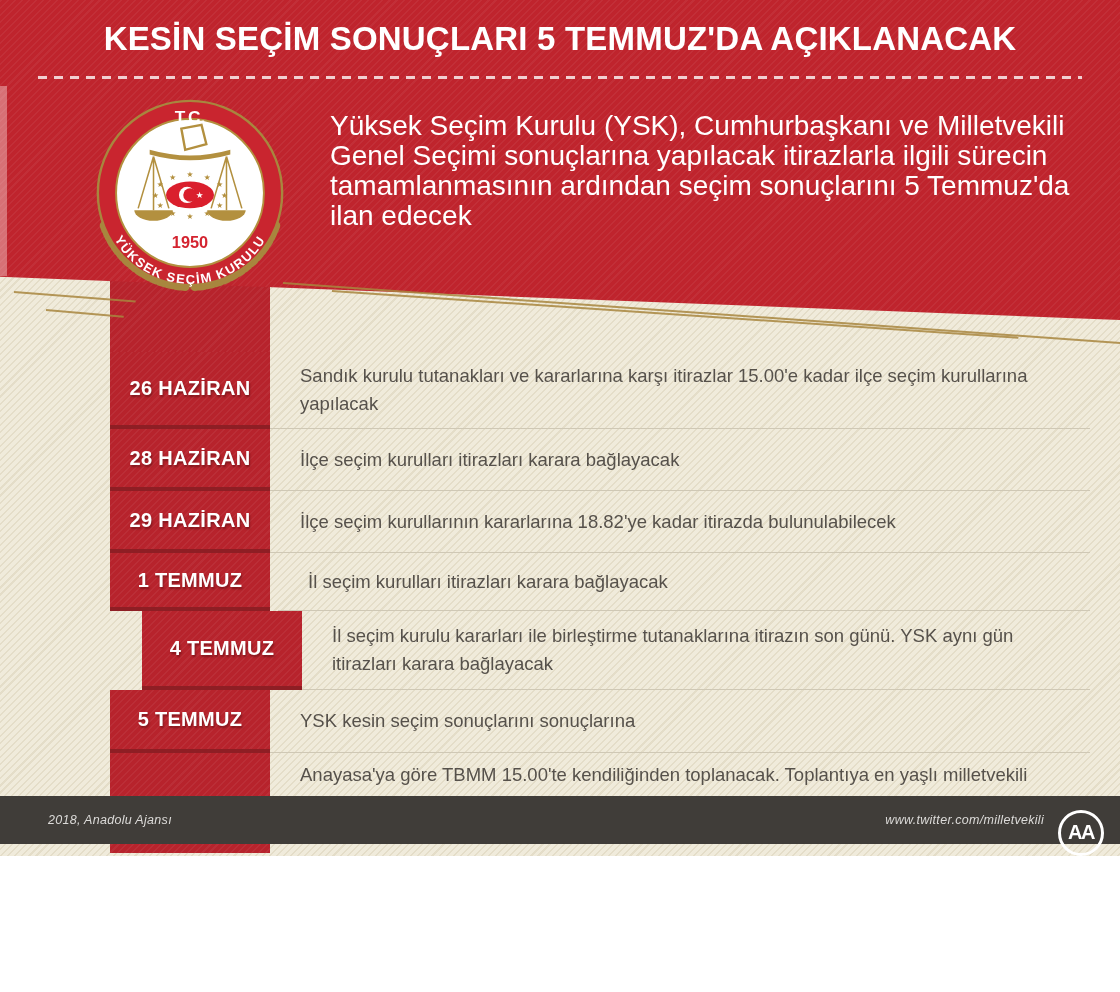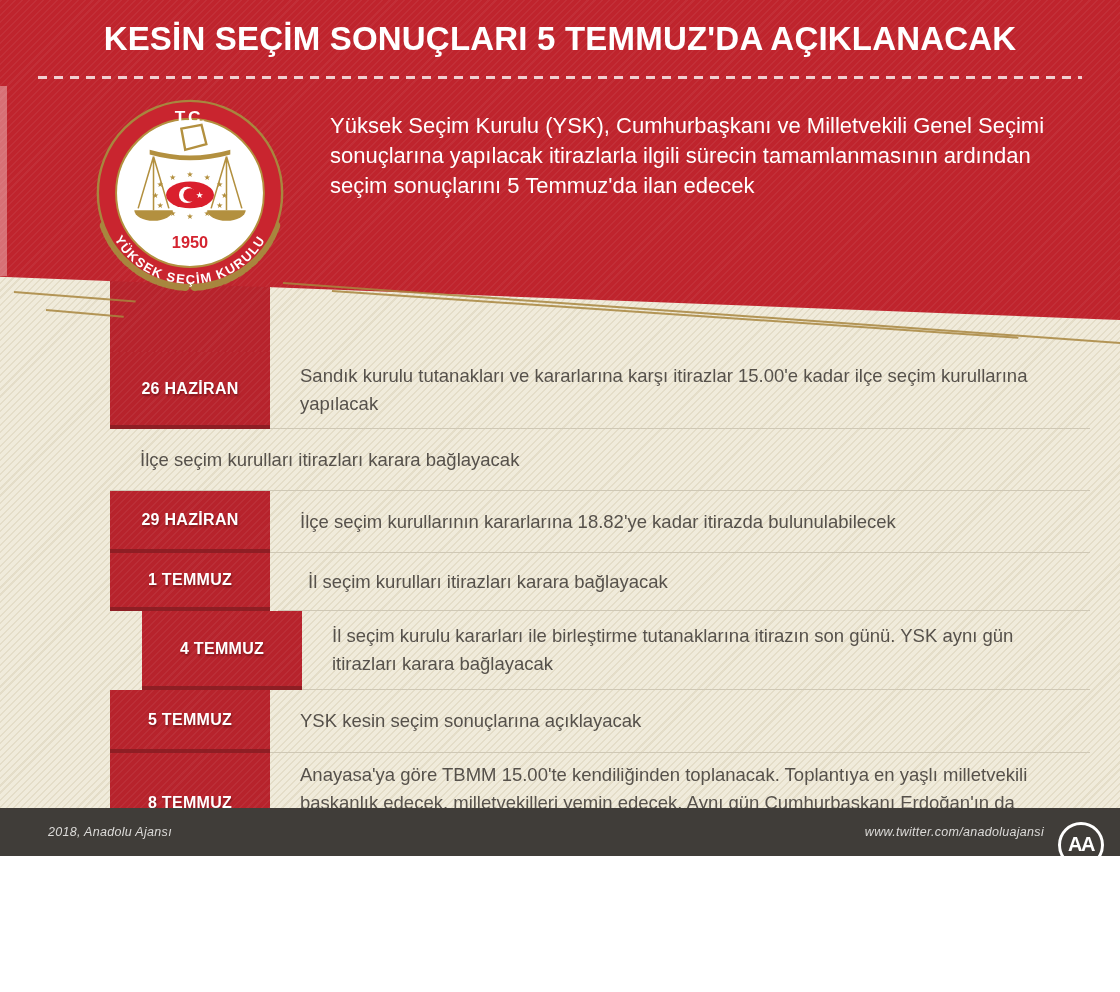--- a/index.html
+++ b/index.html
@@ -23,21 +23,21 @@
   .title{
     position:absolute;left:0;right:0;top:20px;z-index:5;
     text-align:center;color:#ffffff;font-size:33px;font-weight:bold;letter-spacing:.2px;
   }
   .dashes{
     position:absolute;left:38px;top:76px;width:1044px;height:3px;z-index:5;
     background:repeating-linear-gradient(90deg,rgba(255,255,255,.78) 0 9px,transparent 9px 16px);
   }
   .intro{
     position:absolute;left:330px;top:111px;width:748px;z-index:5;
-    color:#ffffff;font-size:22px;line-height:30px;font-weight:normal;
+    color:#ffffff;font-size:28px;line-height:30px;font-weight:normal;
   }
   
   .gold-line{position:absolute;height:1.5px;background:#a8863e;opacity:.85;z-index:3;transform-origin:left center;}
   .gl1{left:283px;top:282px;width:840px;transform:rotate(4.1deg);}
   .gl2{left:332px;top:290px;width:688px;transform:rotate(3.9deg);}
   .gl3{left:14px;top:291px;width:122px;transform:rotate(4.5deg);}
   .gl4{left:46px;top:309px;width:78px;transform:rotate(5deg);}
   
   .column-ext{
     position:absolute;left:110px;top:248px;width:160px;height:106px;z-index:1;
@@ -48,34 +48,34 @@
   .seal{position:absolute;left:94px;top:97px;width:192px;height:192px;z-index:6;}
   .seal svg{overflow:visible;display:block;}
   
   .timeline{position:absolute;left:110px;top:352px;width:980px;z-index:4;}
   .trow{display:flex;box-sizing:border-box;}
   .date-cell{
     width:160px;flex:0 0 160px;display:flex;align-items:center;justify-content:center;
     box-sizing:border-box;border-bottom:4px solid #8e1e24;
     background-color:#b7232c;
     background-image:repeating-linear-gradient(135deg,rgba(255,255,255,.05) 0 1.5px,transparent 1.5px 5px);
-    color:#ffffff;font-weight:bold;font-size:16px;letter-spacing:.3px;
+    color:#ffffff;font-weight:bold;font-size:20px;letter-spacing:.3px;
     text-shadow:1px 2px 2px rgba(88,12,16,.55);
   }
   .desc-cell{
     flex:1;display:flex;align-items:center;box-sizing:border-box;
     padding:8px 30px;border-bottom:1px solid #cfc8b5;
     color:#56514b;font-size:18.5px;line-height:28px;
   }
   .trow:last-child .date-cell,.trow:last-child .desc-cell{border-bottom:none;}
   .h1{min-height:77px;} .h2{min-height:62px;} .h3{min-height:62px;} .h4{min-height:58px;gap:8px;}
   .h5{min-height:79px;padding-left:32px;} .h6{min-height:63px;} .h7{min-height:100px;}
   
   .footer{
-    position:absolute;left:0;bottom:0;width:1120px;height:48px;z-index:7;
+    position:absolute;left:0;bottom:12px;width:1120px;height:48px;z-index:7;
     background:#403d39;display:flex;align-items:center;justify-content:space-between;
     box-sizing:border-box;padding:0 16px 0 48px;
   }
   .footer .credit,.footer .twitter{color:#dcdbd9;font-size:12.5px;font-style:italic;letter-spacing:.3px;}
   .footer-right{display:flex;align-items:center;gap:14px;}
   .aa-logo{
     width:40px;height:40px;border:3.5px solid #ffffff;border-radius:50%;
     display:flex;align-items:center;justify-content:center;
     color:#ffffff;font-weight:bold;font-size:20px;letter-spacing:-1.5px;font-style:normal;margin-top:25px;
   }
@@ -151,45 +151,46 @@
       </text>
     </svg>
   </div>
 
   <div class="timeline">
     <div class="trow h1">
       <div class="date-cell">26 HAZİRAN</div>
       <div class="desc-cell">Sandık kurulu tutanakları ve kararlarına karşı itirazlar 15.00'e kadar ilçe seçim kurullarına yapılacak</div>
     </div>
     <div class="trow h2">
+      <div class="date-cell">28 HAZİRAN</div>
       <div class="desc-cell">İlçe seçim kurulları itirazları karara bağlayacak</div>
     </div>
     <div class="trow h3">
       <div class="date-cell">29 HAZİRAN</div>
       <div class="desc-cell">İlçe seçim kurullarının kararlarına 18.82'ye kadar itirazda bulunulabilecek</div>
     </div>
     <div class="trow h4">
       <div class="date-cell">1 TEMMUZ</div>
       <div class="desc-cell">İl seçim kurulları itirazları karara bağlayacak</div>
     </div>
     <div class="trow h5">
       <div class="date-cell">4 TEMMUZ</div>
       <div class="desc-cell">İl seçim kurulu kararları ile birleştirme tutanaklarına itirazın son günü. YSK aynı gün itirazları karara bağlayacak</div>
     </div>
     <div class="trow h6">
       <div class="date-cell">5 TEMMUZ</div>
-      <div class="desc-cell">YSK kesin seçim sonuçlarına açıklayacak</div>
+      <div class="desc-cell">YSK kesin seçim sonuçlarını sonuçlarına</div>
     </div>
     <div class="trow h7">
       <div class="date-cell">8 TEMMUZ</div>
       <div class="desc-cell">Anayasa'ya göre TBMM 15.00'te kendiliğinden toplanacak. Toplantıya en yaşlı milletvekili başkanlık edecek, milletvekilleri yemin edecek. Aynı gün Cumhurbaşkanı Erdoğan'ın da yemin etmesi bekleniyor</div>
     </div>
   </div>
 
   <div class="footer">
     <span class="credit">2018, Anadolu Ajansı</span>
     <span class="footer-right">
-      <span class="twitter">www.twitter.com/anadoluajansi</span>
+      <span class="twitter">www.twitter.com/milletvekili</span>
       <span class="aa-logo">AA</span>
     </span>
   </div>
 
 </div>
 
 </body></html>

